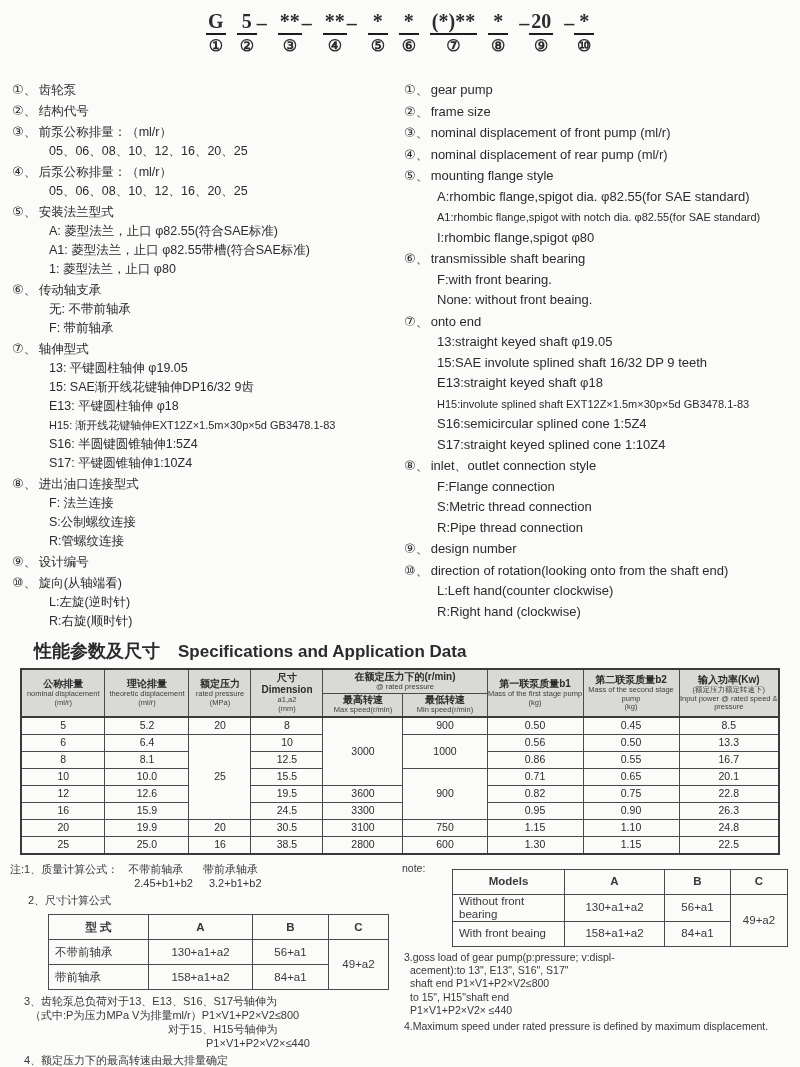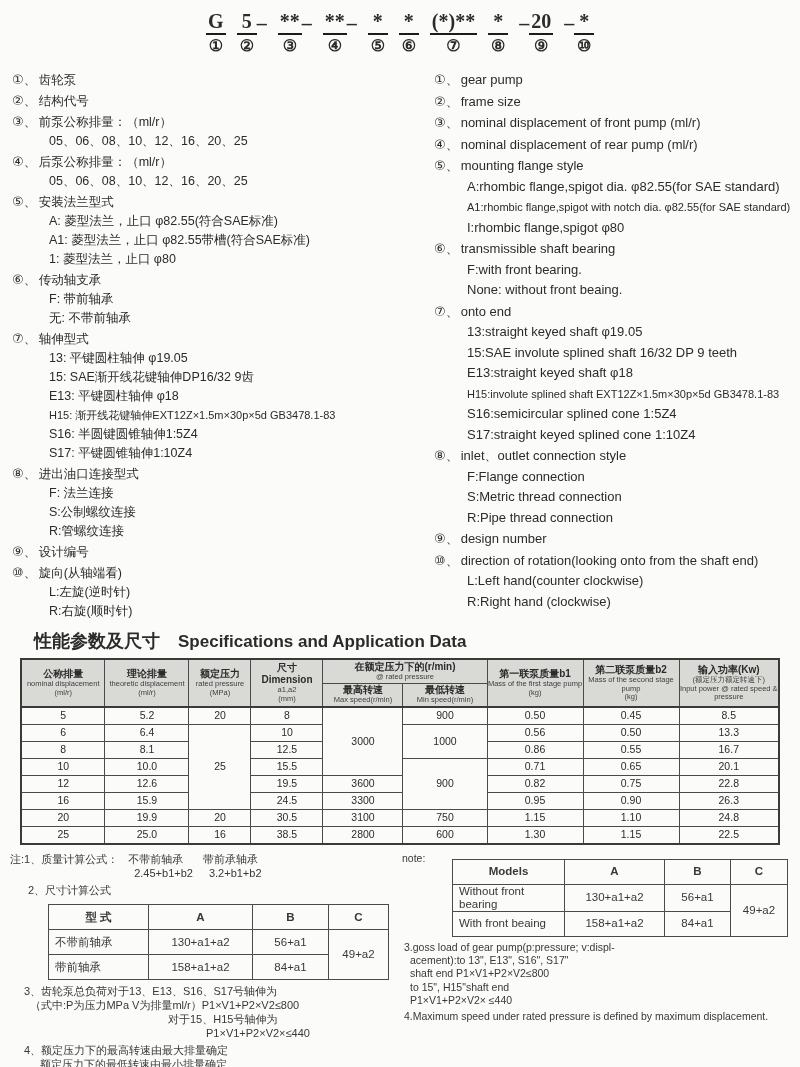--- a/index.html
+++ b/index.html
@@ -11,21 +11,21 @@
   
   .code-row{display:flex;justify-content:center;align-items:flex-start;gap:11px;
     font-family:"Liberation Serif","DejaVu Serif",serif;font-weight:bold;margin-top:2px;height:54px;}
   .seg{display:flex;align-items:flex-start;}
   .code-dash{font-size:20px;line-height:24px;padding-top:1px;}
   .seg-core{display:flex;flex-direction:column;align-items:center;}
   .seg-main{font-size:20px;line-height:23px;border-bottom:2px solid #1c1c1c;
     min-width:16px;text-align:center;padding:0 2px;}
   .seg-num{font-size:16px;line-height:18px;margin-top:2px;}
   
-  .cols{display:flex;margin-top:6px;gap:30px;}
+  .cols{display:flex;margin-top:16px;}
   .col-zh{width:398px;padding-left:12px;box-sizing:border-box;font-size:12.5px;line-height:19px;}
   .col-en{flex:1;padding-left:6px;font-size:13px;line-height:20.5px;}
   .l-item{margin-bottom:1px;}
   .l-num{font-size:13px;margin-right:2px;}
   .l-sub{padding-left:37px;}
   .col-en .l-sub{padding-left:33px;}
   .l-sub.sm{font-size:11px;}
   
   .sec-title{margin:7px 0 5px 34px;font-weight:bold;}
   .sec-zh{font-size:18px;margin-right:18px;}
@@ -152,22 +152,22 @@
           <div class="l-sub">05、06、08、10、12、16、20、25</div>
         </div>
         <div class="l-item">
           <div class="l-head"><span class="l-num">⑤、</span><span class="l-title">安装法兰型式</span></div>
           <div class="l-sub">A: 菱型法兰，止口 φ82.55(符合SAE标准)</div>
           <div class="l-sub">A1: 菱型法兰，止口 φ82.55带槽(符合SAE标准)</div>
           <div class="l-sub">1: 菱型法兰，止口 φ80</div>
         </div>
         <div class="l-item">
           <div class="l-head"><span class="l-num">⑥、</span><span class="l-title">传动轴支承</span></div>
+          <div class="l-sub">无: 不带前轴承</div>
           <div class="l-sub">F: 带前轴承</div>
-          <div class="l-sub">无: 不带前轴承</div>
         </div>
         <div class="l-item">
           <div class="l-head"><span class="l-num">⑦、</span><span class="l-title">轴伸型式</span></div>
           <div class="l-sub">13: 平键圆柱轴伸 φ19.05</div>
           <div class="l-sub">15: SAE渐开线花键轴伸DP16/32 9齿</div>
           <div class="l-sub">E13: 平键圆柱轴伸 φ18</div>
           <div class="l-sub sm">H15: 渐开线花键轴伸EXT12Z×1.5m×30p×5d GB3478.1-83</div>
           <div class="l-sub">S16: 半圆键圆锥轴伸1:5Z4</div>
           <div class="l-sub">S17: 平键圆锥轴伸1:10Z4</div>
         </div>

